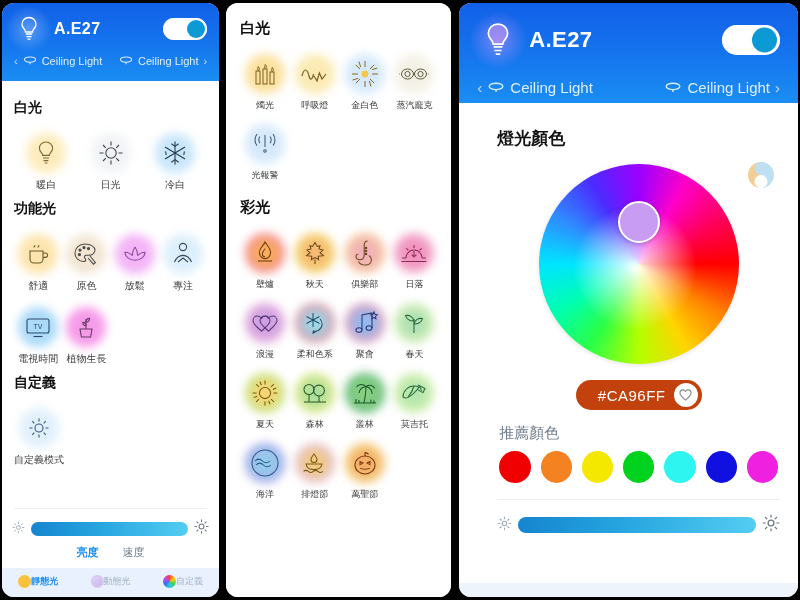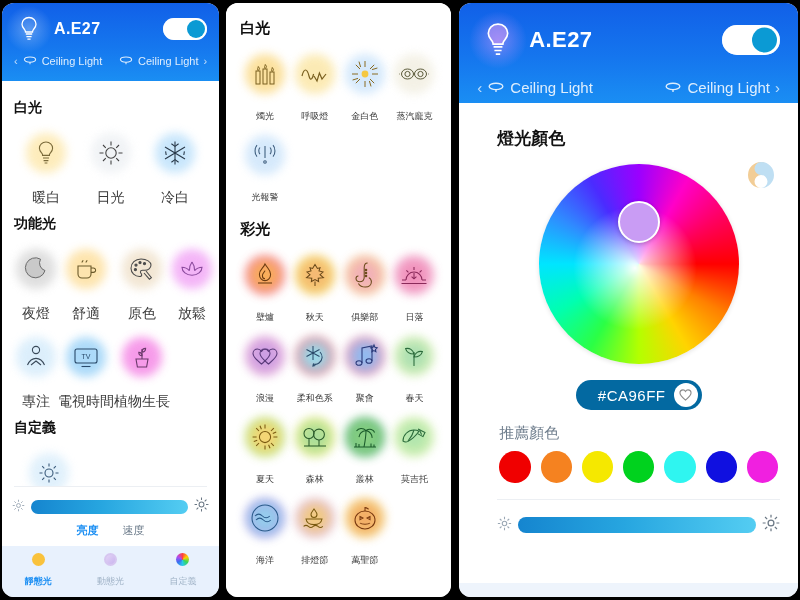--- a/index.html
+++ b/index.html
@@ -91,54 +91,54 @@
   .sec-title-a { font-size: 14px; margin: 6px 0 10px 0; }
   .sec-title-b { font-size: 15px; margin: 2px 0 10px 0; }
   .sec-title-c { font-size: 17px; margin: 4px 0 0 0; }
 
   
   .grid3 { display: grid; grid-template-columns: repeat(3, 1fr); }
   .grid4 { display: grid; grid-template-columns: repeat(4, 1fr); }
   .grid-a { row-gap: 6px; }
   .grid-b { row-gap: 4px; }
 
-  .scene { display: flex; flex-direction: column; align-items: center; gap: 14px; padding: 4px 0 2px 0; }
+  .scene { display: flex; flex-direction: column; align-items: center; gap: 3px; padding: 4px 0 2px 0; }
   .scene .ic {
     width: 44px; height: 44px;
     display: flex; align-items: center; justify-content: center;
     position: relative;
   }
   .scene .ic .glow {
     position: absolute; inset: 2px; border-radius: 50%;
     filter: blur(5px);
     opacity: .85;
   }
   .scene .ic svg { position: relative; z-index: 2; }
-  .scene .lbl { font-size: 14px; color: #3b3b3b; white-space: nowrap; }
+  .scene .lbl { font-size: 10px; color: #3b3b3b; white-space: nowrap; }
   .scene-b .lbl { font-size: 9px; }
 
   
   .divider { height: 1px; background: #eceff3; margin: 0 12px; }
   .slider-row { display: flex; align-items: center; gap: 6px; padding: 10px 10px 0 10px; }
   .sun-ic { flex: none; }
   .track {
     flex: 1; height: 14px; border-radius: 999px;
     background: linear-gradient(90deg,#1585cf 0%,#27a6e0 45%,#54cdf2 100%);
   }
   .track-c { height: 16px; }
   .bd-tabs { display: flex; justify-content: center; gap: 24px; margin-top: 7px; font-size: 11px; }
   .bd-tabs .on { color: #1a8ef3; font-weight: bold; }
   .bd-tabs .off { color: #6e7d8c; }
   .tabbar {
     background: #e8f1fd;
     display: flex; align-items: center; justify-content: space-around;
     padding: 7px 0 9px 0;
     flex: none;
   }
-  .tabitem { display: flex; flex-direction: column; align-items: center; gap: 9px; }
+  .tabitem { display: flex; flex-direction: row; align-items: center; gap: 0; }
   .tabitem .dot { width: 13px; height: 13px; border-radius: 50%; }
   .tabitem .tl { font-size: 9px; }
   .tabitem.active .tl { color: #1a8ef3; font-weight: bold; }
   .tabitem.inactive .tl { color: #9fb2c6; }
 
   
   .wheel-wrap { position: relative; display: flex; justify-content: center; margin-top: 14px; }
   .wheel {
     width: 200px; height: 200px; border-radius: 50%;
     position: relative;
@@ -159,21 +159,21 @@
     left: 50%; top: 50%;
     transform: translate(-50%,-50%);
   }
   .wb-icon {
     position: absolute; right: 2px; top: -6px;
     width: 34px; height: 34px;
   }
   .hexrow { display: flex; justify-content: center; margin-top: 16px; }
   .hexpill {
     display: flex; align-items: center;
-    background: #0369a1;
+    background: #c2410c;
     border-radius: 999px;
     padding: 3px 4px 3px 22px;
     gap: 8px;
   }
   .hextext { color: #fff; font-size: 15px; letter-spacing: .5px; }
   .heartbtn {
     width: 24px; height: 24px; border-radius: 50%;
     background: #fff;
     display: flex; align-items: center; justify-content: center;
   }
@@ -260,29 +260,20 @@
               <path d="M9.4 3.8L13 6.4l3.6-2.6M9.4 22.2L13 19.6l3.6 2.6"></path>
               <path d="M3.6 11.4l.6 3.6M22.4 11.4l-.6 3.6"></path>
             </svg>
           </div>
           <div class="lbl">冷白</div>
         </div>
       </div>
 
       <div class="sec-title sec-title-a">功能光</div>
       <div class="grid4 grid-a">
-        <div class="scene">
-          <div class="ic">
-            <div class="glow" style="background:#d9d9d9"></div>
-            <svg width="26" height="26" viewBox="0 0 26 26" fill="#c9c9c9" stroke="#6b6b6b" stroke-width="1">
-              <path d="M17.5 3.2A10 10 0 1 0 22 14.6 8 8 0 0 1 17.5 3.2z"></path>
-            </svg>
-          </div>
-          <div class="lbl">夜燈</div>
-        </div>
         <div class="scene">
           <div class="ic">
             <div class="glow" style="background:#fde0a0"></div>
             <svg width="24" height="24" viewBox="0 0 24 24" fill="none" stroke="#6b5a2a" stroke-width="1.1">
               <path d="M4 9h13v8a4 4 0 0 1-4 4H8a4 4 0 0 1-4-4z"></path>
               <path d="M17 11h2.4a2.2 2.2 0 1 1 0 4.4H17"></path>
               <path d="M8 5.5c0-1 1-1.3 1-2.3M12 5.5c0-1 1-1.3 1-2.3"></path>
             </svg>
           </div>
           <div class="lbl">舒適</div>

